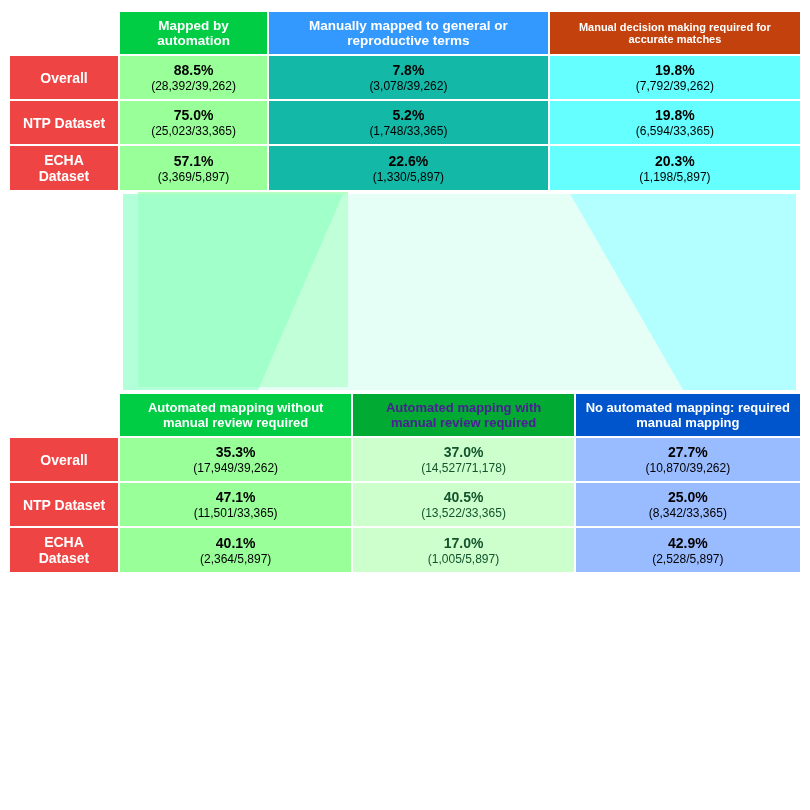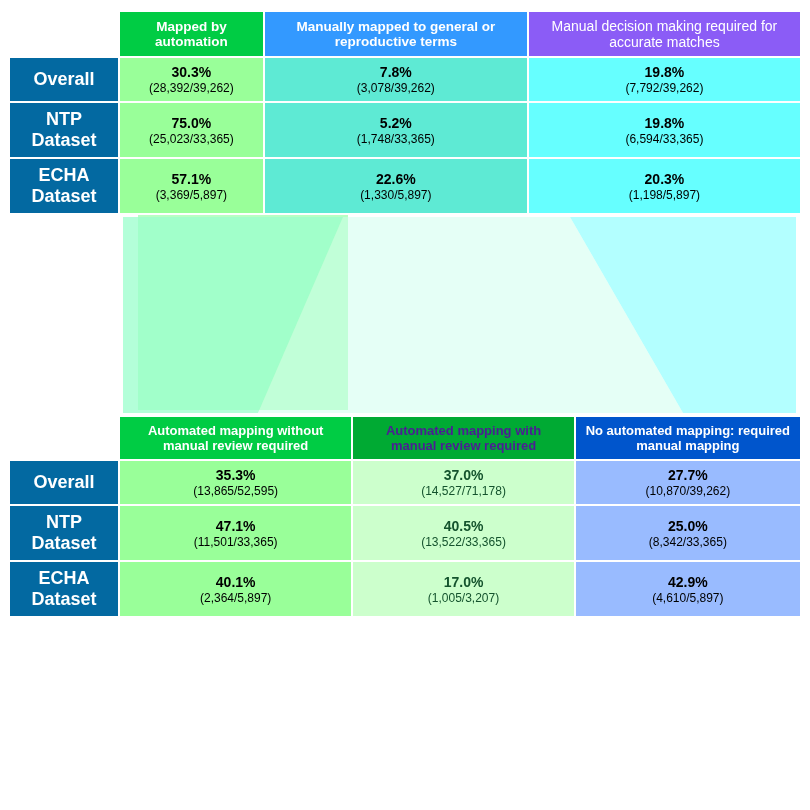--- a/index.html
+++ b/index.html
@@ -37,39 +37,39 @@
       font-weight: bold;
       font-size: 13.5px;
     }
     .col-blue {
       background-color: #3399ff;
       color: #fff;
       font-weight: bold;
       font-size: 13.5px;
     }
     .col-cyan {
-      background-color: #8b5cf6;
-      color: #fff;
-      font-weight: normal;
+      background-color: #c2410c;
+      color: #fff;
+      font-weight: bold;
+      font-size: 11px;
+    }
+    .row-label {
+      background-color: #ef4444;
+      color: #fff;
+      font-weight: bold;
       font-size: 14px;
-    }
-    .row-label {
-      background-color: #0369a1;
-      color: #fff;
-      font-weight: bold;
-      font-size: 18px;
       width: 110px;
     }
     .cell-green {
       background-color: #99ff99;
       color: #000;
       font-size: 13px;
     }
     .cell-blue {
-      background-color: #5eead4;
+      background-color: #14b8a6;
       color: #000;
       font-size: 13px;
     }
     .cell-cyan {
       background-color: #66ffff;
       color: #000;
       font-size: 13px;
     }
     .cell-pct {
       font-weight: bold;
@@ -157,21 +157,21 @@
           <span>Manually mapped to general or reproductive terms</span>
         </th>
         <th class="col-cyan">
           <span>Manual decision making required for accurate matches</span>
         </th>
       </tr>
     </thead>
     <tbody id="top-tbody">
     <tr>
           <td class="row-label">Overall</td>
-          <td class="cell-green"><span class="cell-pct">30.3%</span><span class="cell-count">(28,392/39,262)</span></td>
+          <td class="cell-green"><span class="cell-pct">88.5%</span><span class="cell-count">(28,392/39,262)</span></td>
           <td class="cell-blue"><span class="cell-pct">7.8%</span><span class="cell-count">(3,078/39,262)</span></td>
           <td class="cell-cyan"><span class="cell-pct">19.8%</span><span class="cell-count">(7,792/39,262)</span></td>
         </tr>
         <tr>
           <td class="row-label">NTP Dataset</td>
           <td class="cell-green"><span class="cell-pct">75.0%</span><span class="cell-count">(25,023/33,365)</span></td>
           <td class="cell-blue"><span class="cell-pct">5.2%</span><span class="cell-count">(1,748/33,365)</span></td>
           <td class="cell-cyan"><span class="cell-pct">19.8%</span><span class="cell-count">(6,594/33,365)</span></td>
         </tr>
         <tr>
@@ -207,32 +207,32 @@
           <span>Automated mapping with manual review required</span>
         </th>
         <th class="col-blue2">
           <span>No automated mapping: required manual mapping</span>
         </th>
       </tr>
     </thead>
     <tbody id="bottom-tbody">
     <tr>
           <td class="row-label">Overall</td>
-          <td class="cell-green2"><span class="cell-pct">35.3%</span><span class="cell-count">(13,865/52,595)</span></td>
+          <td class="cell-green2"><span class="cell-pct">35.3%</span><span class="cell-count">(17,949/39,262)</span></td>
           <td class="cell-green3"><span class="cell-pct">37.0%</span><span class="cell-count">(14,527/71,178)</span></td>
           <td class="cell-blue2"><span class="cell-pct">27.7%</span><span class="cell-count">(10,870/39,262)</span></td>
         </tr>
         <tr>
           <td class="row-label">NTP Dataset</td>
           <td class="cell-green2"><span class="cell-pct">47.1%</span><span class="cell-count">(11,501/33,365)</span></td>
           <td class="cell-green3"><span class="cell-pct">40.5%</span><span class="cell-count">(13,522/33,365)</span></td>
           <td class="cell-blue2"><span class="cell-pct">25.0%</span><span class="cell-count">(8,342/33,365)</span></td>
         </tr>
         <tr>
           <td class="row-label">ECHA Dataset</td>
           <td class="cell-green2"><span class="cell-pct">40.1%</span><span class="cell-count">(2,364/5,897)</span></td>
-          <td class="cell-green3"><span class="cell-pct">17.0%</span><span class="cell-count">(1,005/3,207)</span></td>
-          <td class="cell-blue2"><span class="cell-pct">42.9%</span><span class="cell-count">(4,610/5,897)</span></td>
+          <td class="cell-green3"><span class="cell-pct">17.0%</span><span class="cell-count">(1,005/5,897)</span></td>
+          <td class="cell-blue2"><span class="cell-pct">42.9%</span><span class="cell-count">(2,528/5,897)</span></td>
         </tr>
       </tbody>
   </table>
 
 </div>
 
 </body></html>

